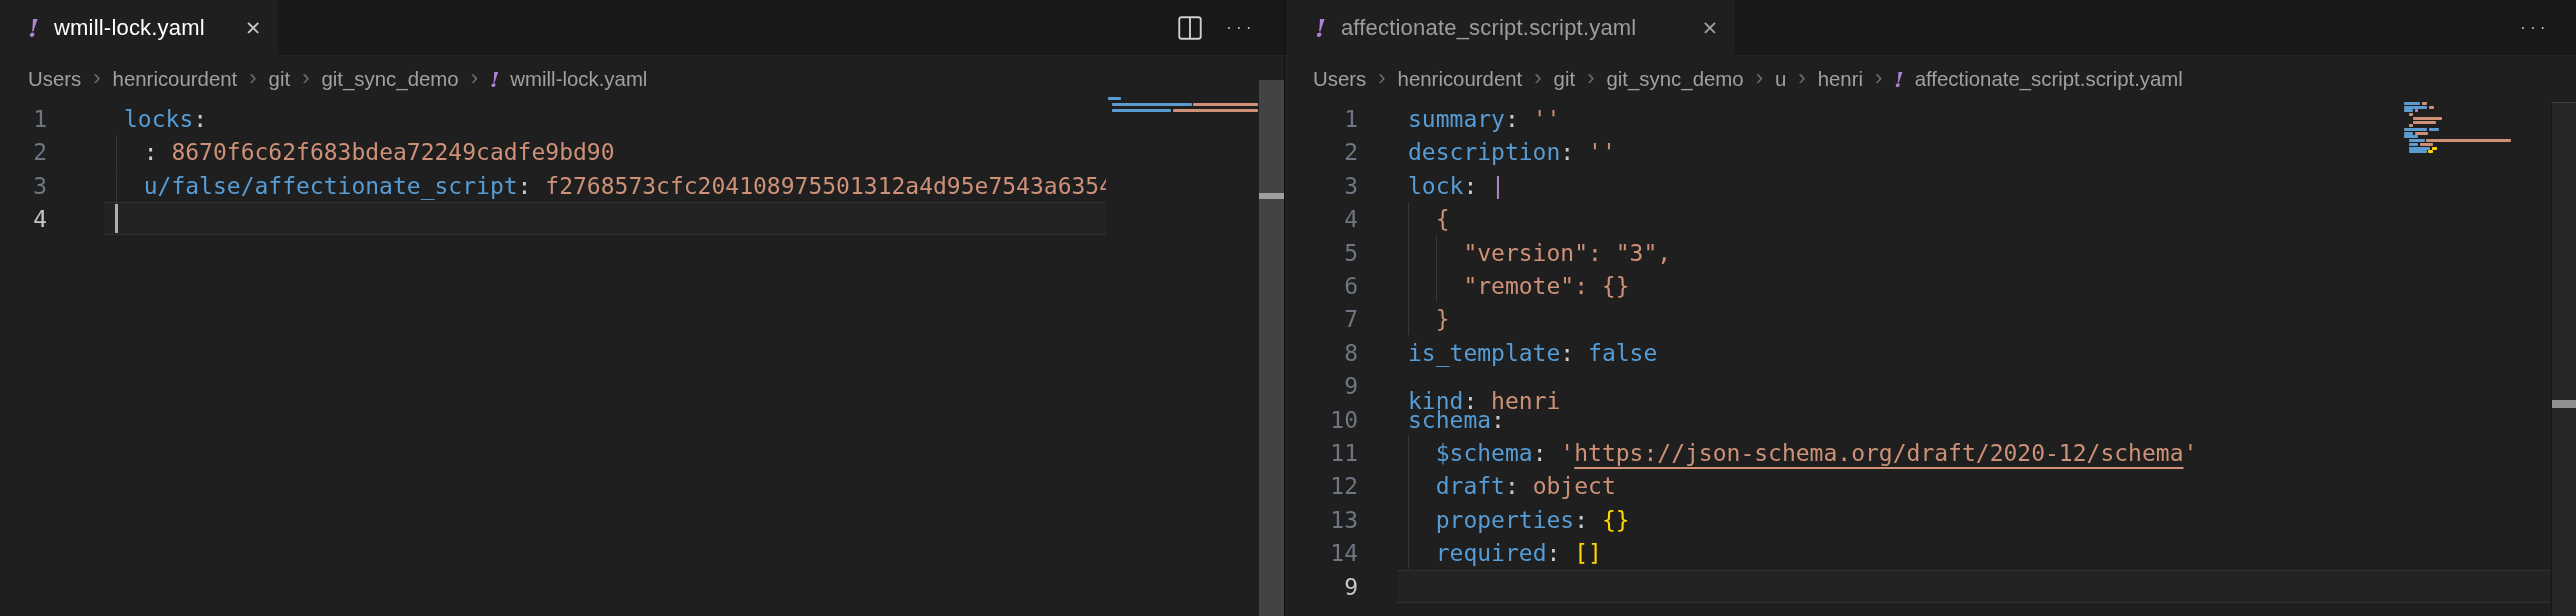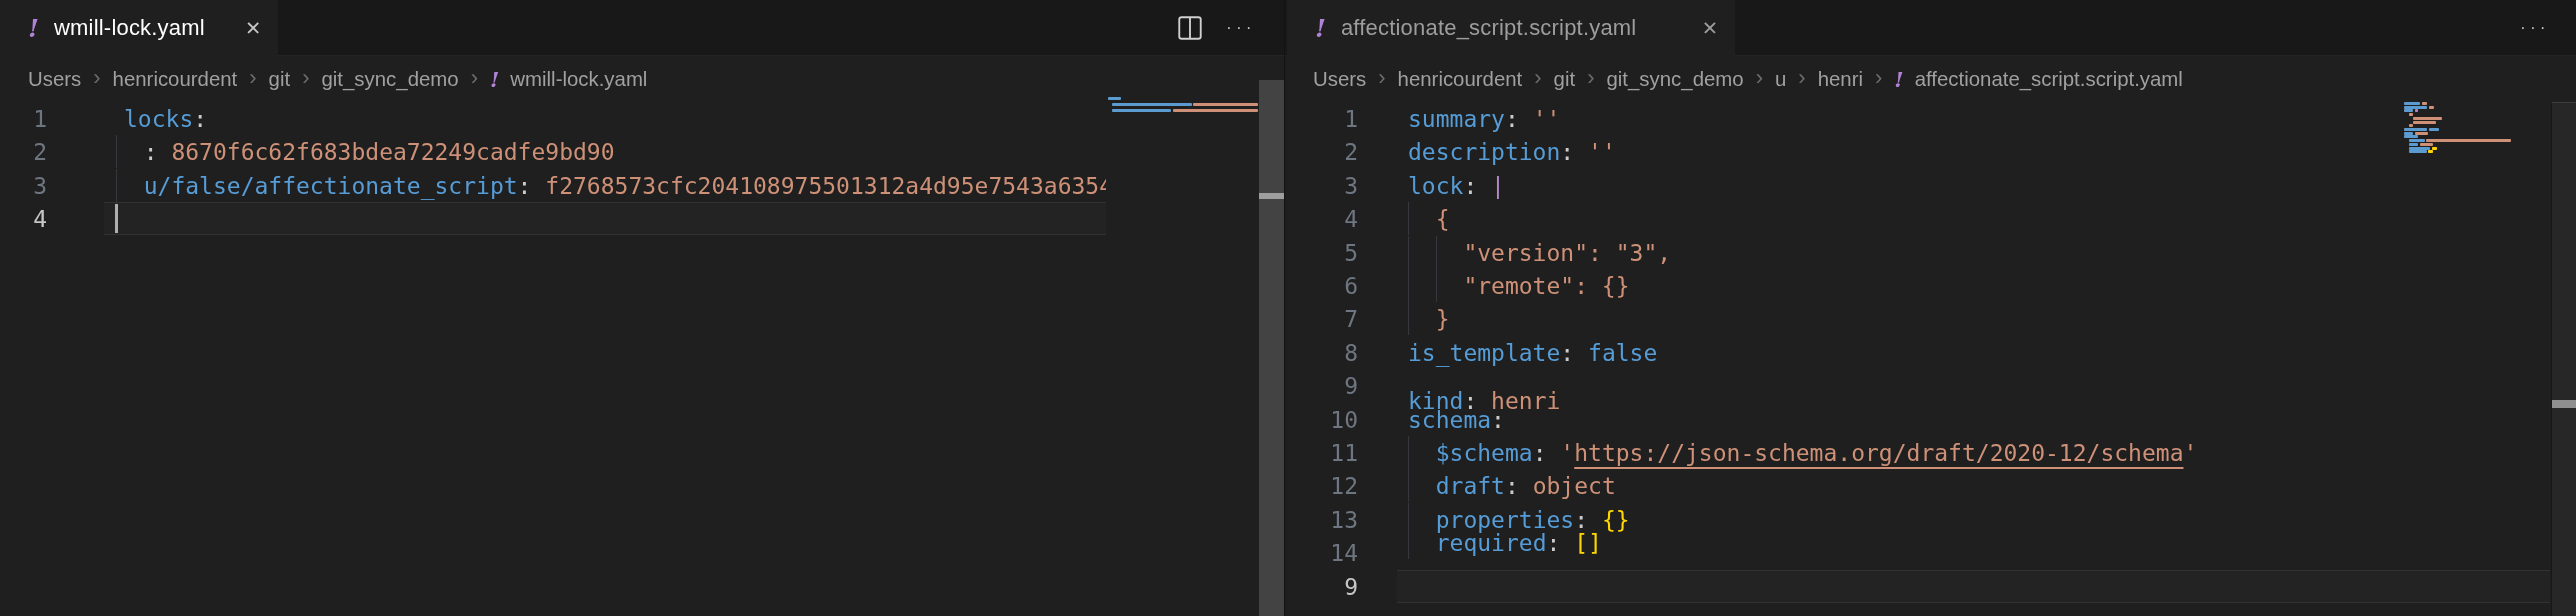--- a/index.html
+++ b/index.html
@@ -171,21 +171,21 @@
       <div class="code-row" style="top: 250px; margin-top: 32px;"><div class="code-text" style="left: 123px;"><span class="tok-key">kind</span><span class="tok-punct">:</span><span class="tok-plain"> </span><span class="tok-str">henri</span></div></div>
       <div class="gutter-num" style="top: 301px; left: 0px; width: 73px;">10</div>
       <div class="code-row" style="top: 301px;"><div class="code-text" style="left: 123px;"><span class="tok-key">schema</span><span class="tok-punct">:</span></div></div>
       <div class="gutter-num" style="top: 334px; left: 0px; width: 73px;">11</div>
       <div class="code-row" style="top: 334px;"><div class="indent-guide" style="left: 123px;"></div><div class="code-text" style="left: 123px;"><span class="tok-plain">  </span><span class="tok-key">$schema</span><span class="tok-punct">:</span><span class="tok-plain"> </span><span class="tok-str">'</span><span class="tok-str tok-underline">https://json-schema.org/draft/2020-12/schema</span><span class="tok-str">'</span></div></div>
       <div class="gutter-num" style="top: 367px; left: 0px; width: 73px;">12</div>
       <div class="code-row" style="top: 367px;"><div class="indent-guide" style="left: 123px;"></div><div class="code-text" style="left: 123px;"><span class="tok-plain">  </span><span class="tok-key">draft</span><span class="tok-punct">:</span><span class="tok-plain"> </span><span class="tok-str">object</span></div></div>
       <div class="gutter-num" style="top: 401px; left: 0px; width: 73px;">13</div>
       <div class="code-row" style="top: 401px;"><div class="indent-guide" style="left: 123px;"></div><div class="code-text" style="left: 123px;"><span class="tok-plain">  </span><span class="tok-key">properties</span><span class="tok-punct">:</span><span class="tok-plain"> </span><span class="tok-yellow">{}</span></div></div>
       <div class="gutter-num" style="top: 434px; left: 0px; width: 73px;">14</div>
-      <div class="code-row" style="top: 424px; text-align: right;"><div class="indent-guide" style="left: 123px;"></div><div class="code-text" style="left: 123px;"><span class="tok-plain">  </span><span class="tok-key">required</span><span class="tok-punct">:</span><span class="tok-plain"> </span><span class="tok-yellow">[]</span></div></div>
+      <div class="code-row" style="top: 434px; text-align: right;"><div class="indent-guide" style="left: 123px;"></div><div class="code-text" style="left: 123px;"><span class="tok-plain">  </span><span class="tok-key">required</span><span class="tok-punct">:</span><span class="tok-plain"> </span><span class="tok-yellow">[]</span></div></div>
       <div class="current-line" style="top: 468px; left: 112px; width: 1153px;"></div>
       <div class="gutter-num active" style="top: 468px; left: 0px; width: 73px;">9</div>
       <div class="code-row" style="top: 468px;"><div class="code-text" style="left: 123px;"></div></div>
     </div>
   <div>
       <div class="minimap-bar mm-blue" style="left: 1119px; top: 102px; width: 16px; height: 2.8px;"></div>
       <div class="minimap-bar mm-orange" style="left: 1137px; top: 102px; width: 4.6px; height: 2.8px;"></div>
       <div class="minimap-bar mm-blue" style="left: 1119px; top: 106px; width: 23px; height: 2.8px;"></div>
       <div class="minimap-bar mm-orange" style="left: 1144px; top: 106px; width: 4.6px; height: 2.8px;"></div>
       <div class="minimap-bar mm-blue" style="left: 1119px; top: 109px; width: 9.3px; height: 2.8px;"></div>

